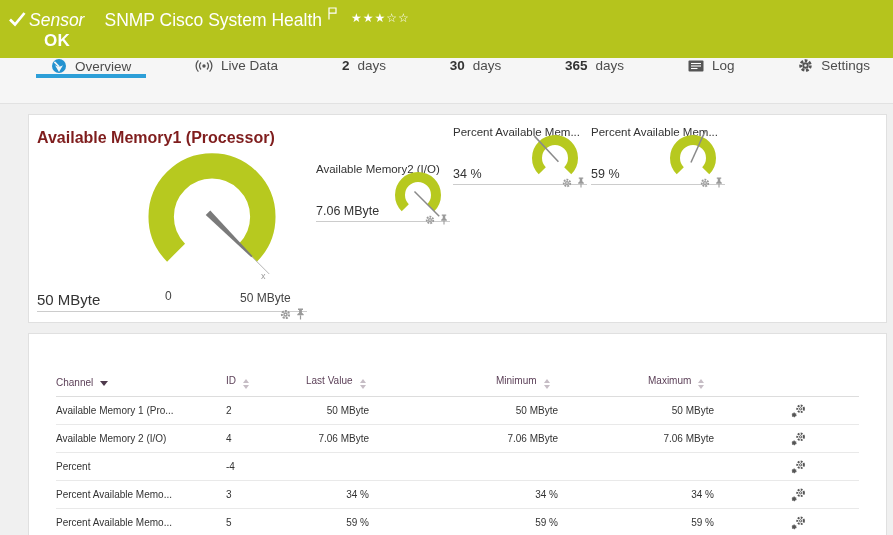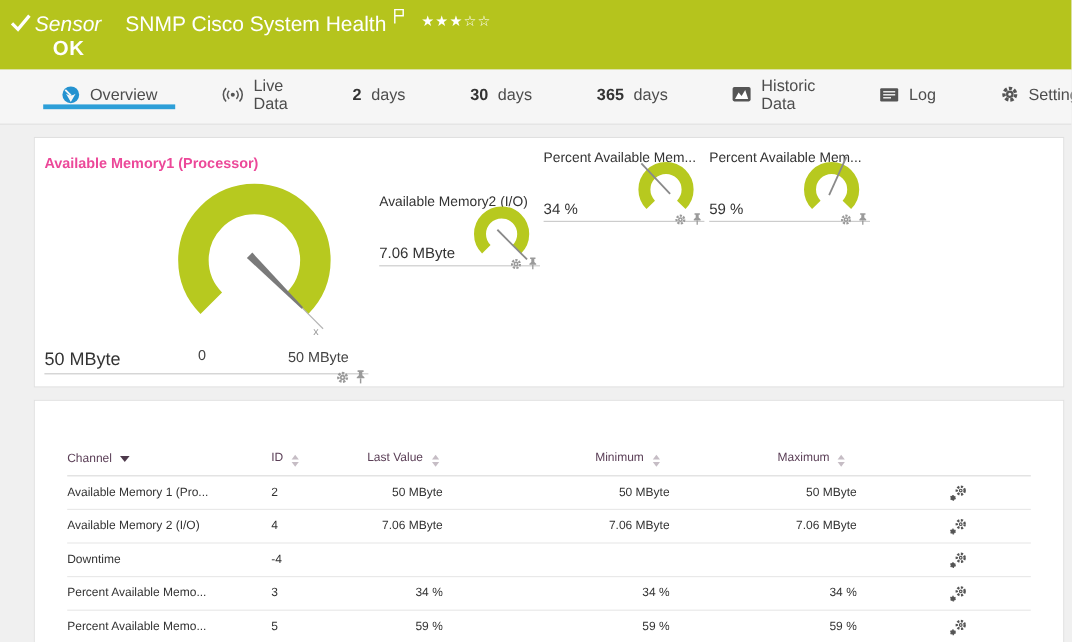--- a/index.html
+++ b/index.html
@@ -20,40 +20,40 @@
   .titleline{position:absolute;left:29px;top:7px;font-size:17.5px;white-space:nowrap;}
   .titleline .kind{font-style:italic;margin-right:20px;}
   .titleline .flag{display:inline-block;vertical-align:6px;margin-left:6px;}
   .stars{display:inline-block;vertical-align:4px;margin-left:14px;font-size:12px;letter-spacing:1px;}
   .status-ok{position:absolute;left:44px;top:31px;font-size:17px;font-weight:bold;letter-spacing:.4px;text-align:right;}
 
   
   .tabbar{
     position:absolute;left:0;top:58px;right:0;height:46px;background:#f6f6f6;
     border-bottom:1px solid #e2e2e2;box-sizing:border-box;
-    display:flex;justify-content:space-between;align-items:center;
+    display:flex;justify-content:space-between;align-items:flex-start;
     padding:0 8px 0 36px;
     gap:24px;
   }
   .tab{
     display:flex;align-items:center;gap:8px;padding:0 15px;cursor:pointer;
     font-size:13.5px;color:#4d4d4d;border-bottom:4px solid transparent;box-sizing:border-box;
   }
   .tab.active{border-bottom-color:var(--c-accent-blue,#2d9fd8);}
   .tab .num{font-weight:bold;color:#333;}
   .tab .ticon{flex:0 0 auto;}
 
   
   .card{position:absolute;background:#fff;border:1px solid #e0e0e0;box-sizing:border-box;}
   .gauge-card{left:28px;top:114px;width:859px;height:209px;}
   .table-card{left:28px;top:333px;width:859px;height:210px;}
 
   
   .tile-big{position:absolute;left:8px;top:6px;width:270px;height:190px;border-bottom:1px solid #ccc;}
-  .tile-big .gtitle{position:absolute;left:0;top:8px;font-size:12px;font-weight:bold;color:#ec4899;}
+  .tile-big .gtitle{position:absolute;left:0;top:8px;font-size:16px;font-weight:bold;color:#7f1d1d;}
   .tile-big .big-gauge{position:absolute;left:95px;top:26px;width:160px;height:147px;}
   .tile-big .gvalue{position:absolute;left:0;bottom:3px;font-size:15px;color:#333;}
   .scale-min{position:absolute;left:128px;bottom:8px;font-size:12px;color:#444;}
   .scale-max{position:absolute;left:203px;bottom:6px;font-size:12px;color:#444;}
   .tip-marker{position:absolute;left:224px;bottom:30px;font-size:9px;color:#9a9a9a;}
   .tile-icons{position:absolute;display:flex;gap:5px;align-items:center;}
   .tile-big .tile-icons{right:2px;bottom:-9px;}
 
   
   .tile-small{position:absolute;top:8px;width:134px;height:61px;border-bottom:1px solid #ccc;}
@@ -130,29 +130,20 @@
   <div class="tab">
     <span class="num">30</span>
     <span>days</span>
   </div>
   <div class="tab">
     <span class="num">365</span>
     <span>days</span>
   </div>
   <div class="tab">
     <span class="ticon">
-      <svg width="16" height="13" viewBox="0 0 16 13">
-        <rect x="0.5" y="0.5" width="15" height="12" rx="1.5" fill="#555"></rect>
-        <path d="M2.5,10.5 L5.5,5 L8,8 L11,3 L13.5,10.5 Z" fill="#fff"></path>
-      </svg>
-    </span>
-    <span>Historic Data</span>
-  </div>
-  <div class="tab">
-    <span class="ticon">
       <svg width="16" height="12" viewBox="0 0 16 12">
         <rect x="0.5" y="0.5" width="15" height="11" rx="1" fill="#555"></rect>
         <line x1="3" y1="3.5" x2="13" y2="3.5" stroke="#fff" stroke-width="1.1"></line>
         <line x1="3" y1="6" x2="13" y2="6" stroke="#fff" stroke-width="1.1"></line>
         <line x1="3" y1="8.5" x2="9.5" y2="8.5" stroke="#fff" stroke-width="1.1"></line>
       </svg>
     </span>
     <span>Log</span>
   </div>
   <div class="tab">
@@ -327,21 +318,21 @@
       <div class="cell gearcell">
         <svg width="15" height="14" viewBox="0 0 15 14">
             <circle cx="9.6" cy="4.8" r="3.3" fill="none" stroke="#555" stroke-width="2" stroke-dasharray="1.8 1.25"></circle>
             <circle cx="9.6" cy="4.8" r="1.1" fill="none" stroke="#555" stroke-width="1"></circle>
             <circle cx="3.1" cy="10.9" r="1.9" fill="#555" stroke="#555" stroke-width="1.1" stroke-dasharray="1 0.9"></circle>
           </svg>
       </div>
     </div>
 
     <div class="trow">
-      <div class="cell">Downtime</div>
+      <div class="cell">Percent</div>
       <div class="cell">-4</div>
       <div class="cell num"></div>
       <div class="cell"></div>
       <div class="cell num"></div>
       <div class="cell"></div>
       <div class="cell num"></div>
       <div class="cell gearcell">
         <svg width="15" height="14" viewBox="0 0 15 14">
             <circle cx="9.6" cy="4.8" r="3.3" fill="none" stroke="#555" stroke-width="2" stroke-dasharray="1.8 1.25"></circle>
             <circle cx="9.6" cy="4.8" r="1.1" fill="none" stroke="#555" stroke-width="1"></circle>

